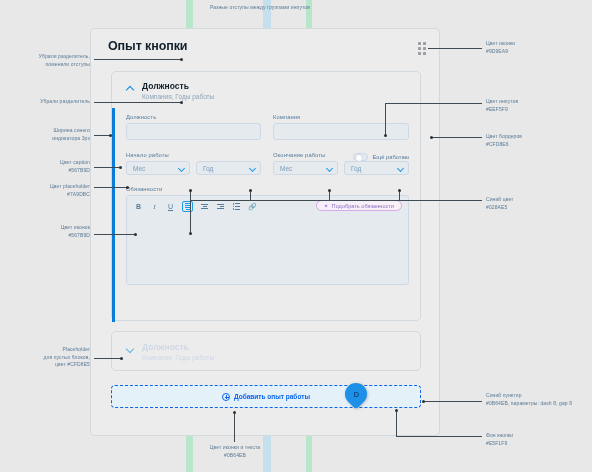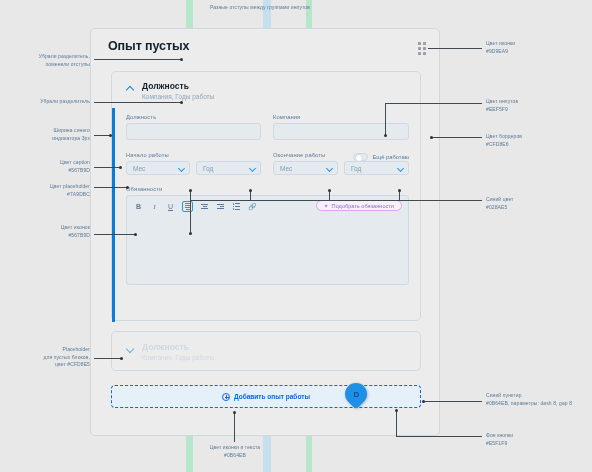--- a/index.html
+++ b/index.html
@@ -268,21 +268,21 @@
 <div class="canvas">
 
   <div class="stripe green" style="left:186px;width:7px"></div>
   <div class="stripe blue" style="left:263px;width:8px"></div>
   <div class="stripe green" style="left:306px;width:6px"></div>
 
   <div class="anno center" style="left:185px;top:4px;width:150px">Разные отступы между группами инпутов</div>
 
   <div class="outer-card">
 
-    <div class="page-title">Опыт пустых</div>
+    <div class="page-title">Опыт кнопки</div>
 
     <div class="drag-handle">
       <i></i>
         <i></i>
         <i></i>
         <i></i>
         <i></i>
         <i></i>
     </div>
 

